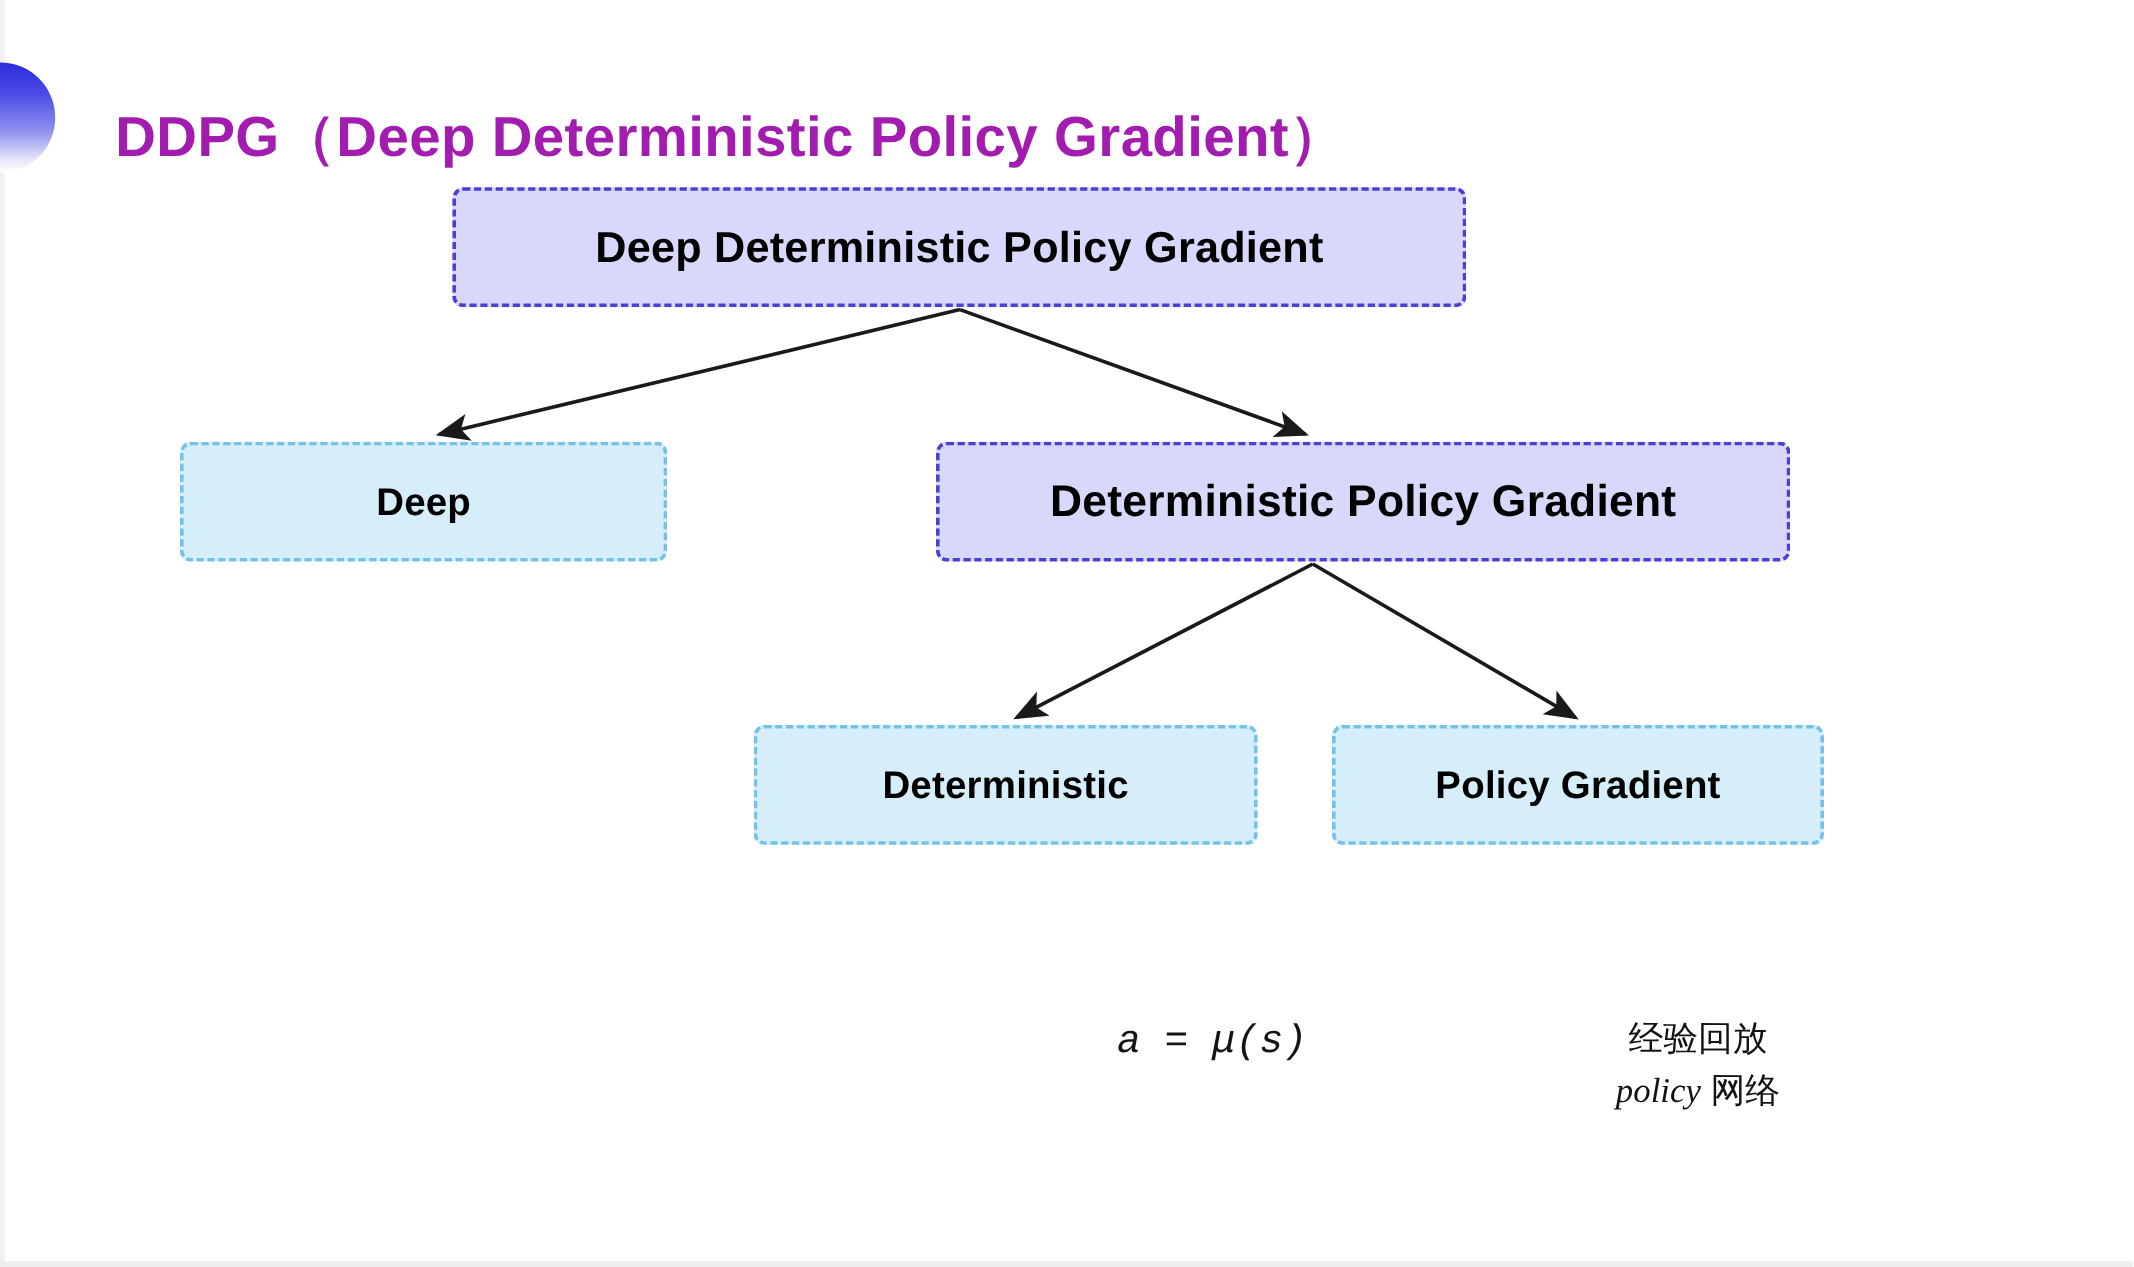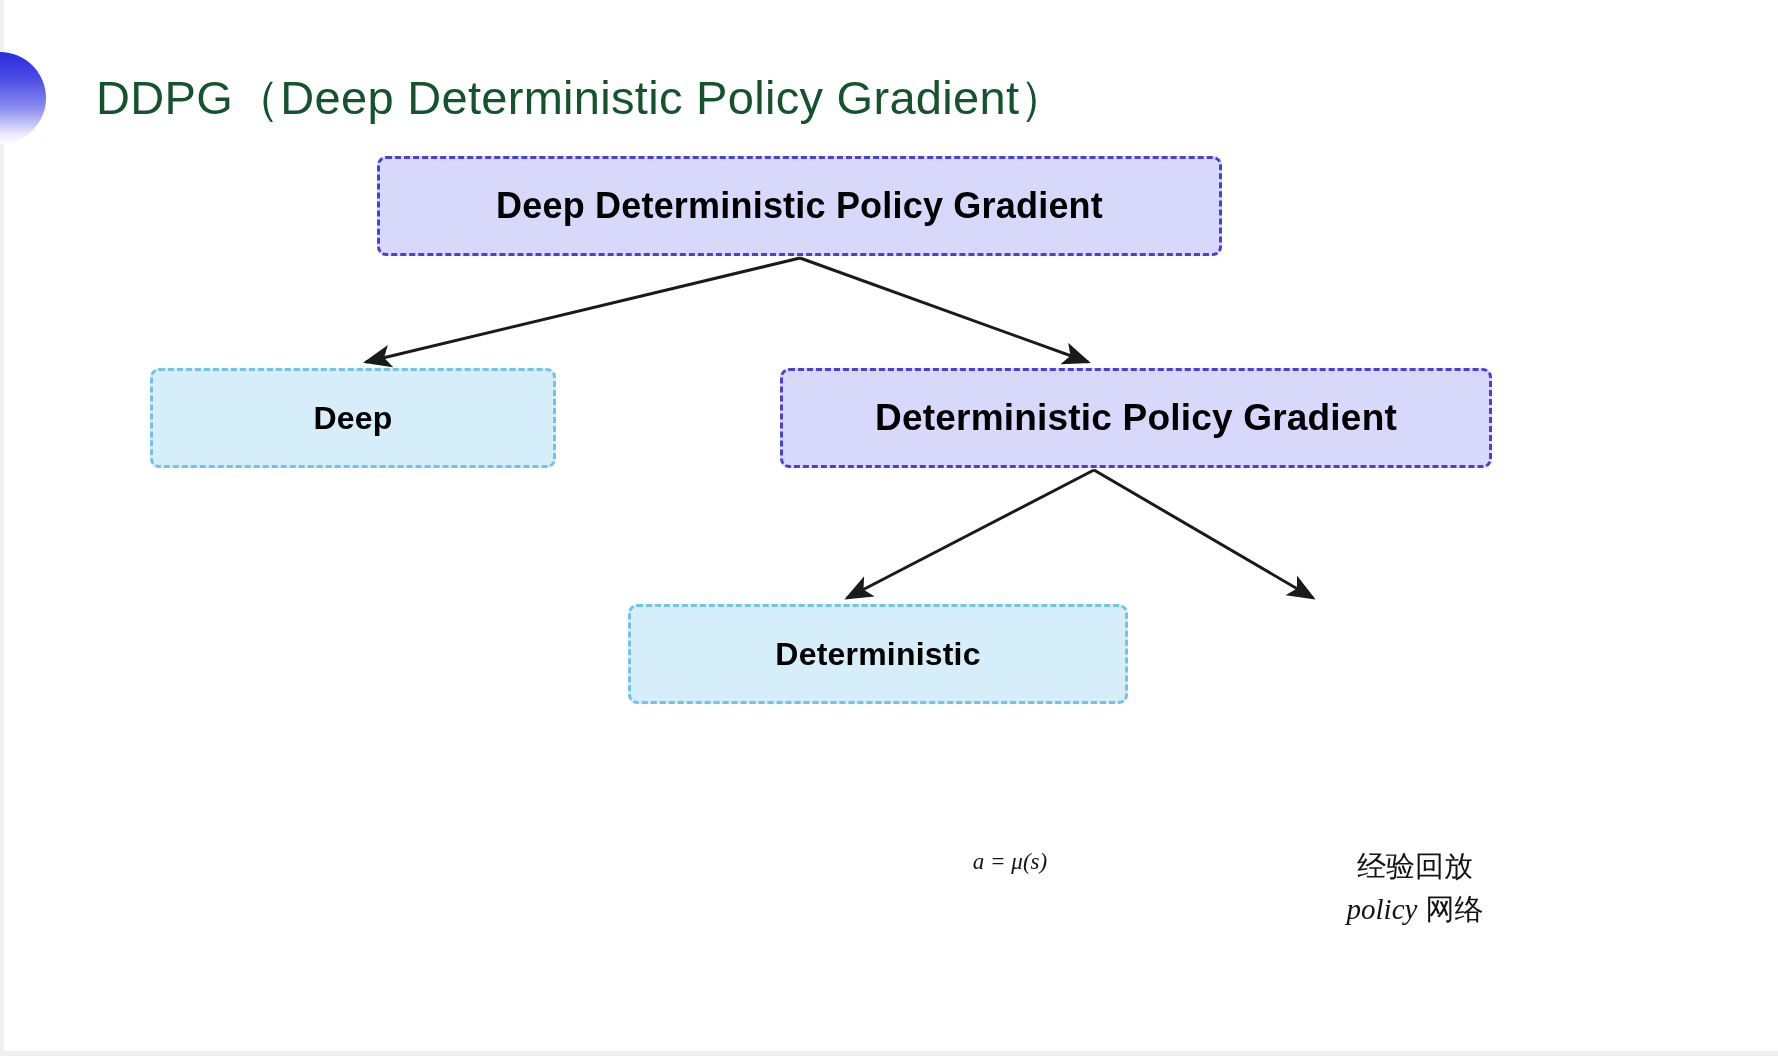--- a/index.html
+++ b/index.html
@@ -26,25 +26,25 @@
     width: 92px;
     height: 92px;
     border-radius: 50%;
     background: linear-gradient(180deg, #2b2bdd 0%, #4a4ae6 28%, #8f8ff0 62%, #e6e6fb 88%, #ffffff 100%);
   }
 
   
   #page-title {
     position: absolute;
     left: 96px;
-    top: 72px;
+    top: 88px;
     font-size: 47px;
     line-height: 1.1;
-    color: #14532d;
-    font-weight: 400;
+    color: #a21caf;
+    font-weight: 700;
     letter-spacing: 0.3px;
     white-space: nowrap;
   }
 
   
   .node {
     position: absolute;
     box-sizing: border-box;
     display: flex;
     align-items: center;
@@ -67,21 +67,21 @@
     font-weight: 600;
     letter-spacing: 0.2px;
   }
   .node.root .node-label { font-size: 36px; }
   .node.mid   .node-label { font-size: 37px; }
   .node.leaf  .node-label { font-size: 32px; }
 
   #node-root { left: 377px;  top: 156px; width: 845px; height: 100px; }
   #node-deep { left: 150px;  top: 368px; width: 406px; height: 100px; }
   #node-dpg  { left: 738px;  top: 368px; width: 712px; height: 100px; margin-left: 42px; }
-  #node-det  { left: 628px;  top: 604px; width: 500px; height: 100px; }
+  #node-det  { left: 628px;  top: 604px; width: 420px; height: 100px; }
   #node-pg   { left: 1110px; top: 604px; width: 410px; height: 100px; }
 
   
   #arrows {
     position: absolute;
     left: 0; top: 0;
     width: 1778px;
     height: 1056px;
     pointer-events: none;
   }
@@ -110,21 +110,21 @@
   }
   #caption-deep .cap-line { line-height: 1.62; }
 
   #caption-det {
     left: 700px;
     top: 845px;
     width: 620px;
     font-size: 29px;
   }
   #caption-det .cap-line { line-height: 1.48; }
-  #caption-det .formula { font-size: 23px; }
+  #caption-det .formula { font-size: 33px; font-family: Liberation Mono, monospace; }
 
   #caption-pg {
     left: 1165px;
     top: 845px;
     width: 500px;
     font-size: 29px;
   }
   #caption-pg .cap-line { line-height: 1.48; }
 
   
@@ -170,20 +170,23 @@
   </div>
 
   <div id="node-dpg" class="node purple mid">
     <span class="node-label">Deterministic Policy Gradient</span>
   </div>
 
   <div id="node-det" class="node blue leaf">
     <span class="node-label">Deterministic</span>
   </div>
 
+  <div id="node-pg" class="node blue leaf">
+    <span class="node-label">Policy Gradient</span>
+  </div>
 
 
   <div id="caption-det" class="caption">
     <span class="cap-line formula mathital">a = μ(s)</span>
   </div>
 
   <div id="caption-pg" class="caption">
     <span class="cap-line">经验回放</span>
     <span class="cap-line">
       <span class="mathital">policy</span><span> 网络</span>

